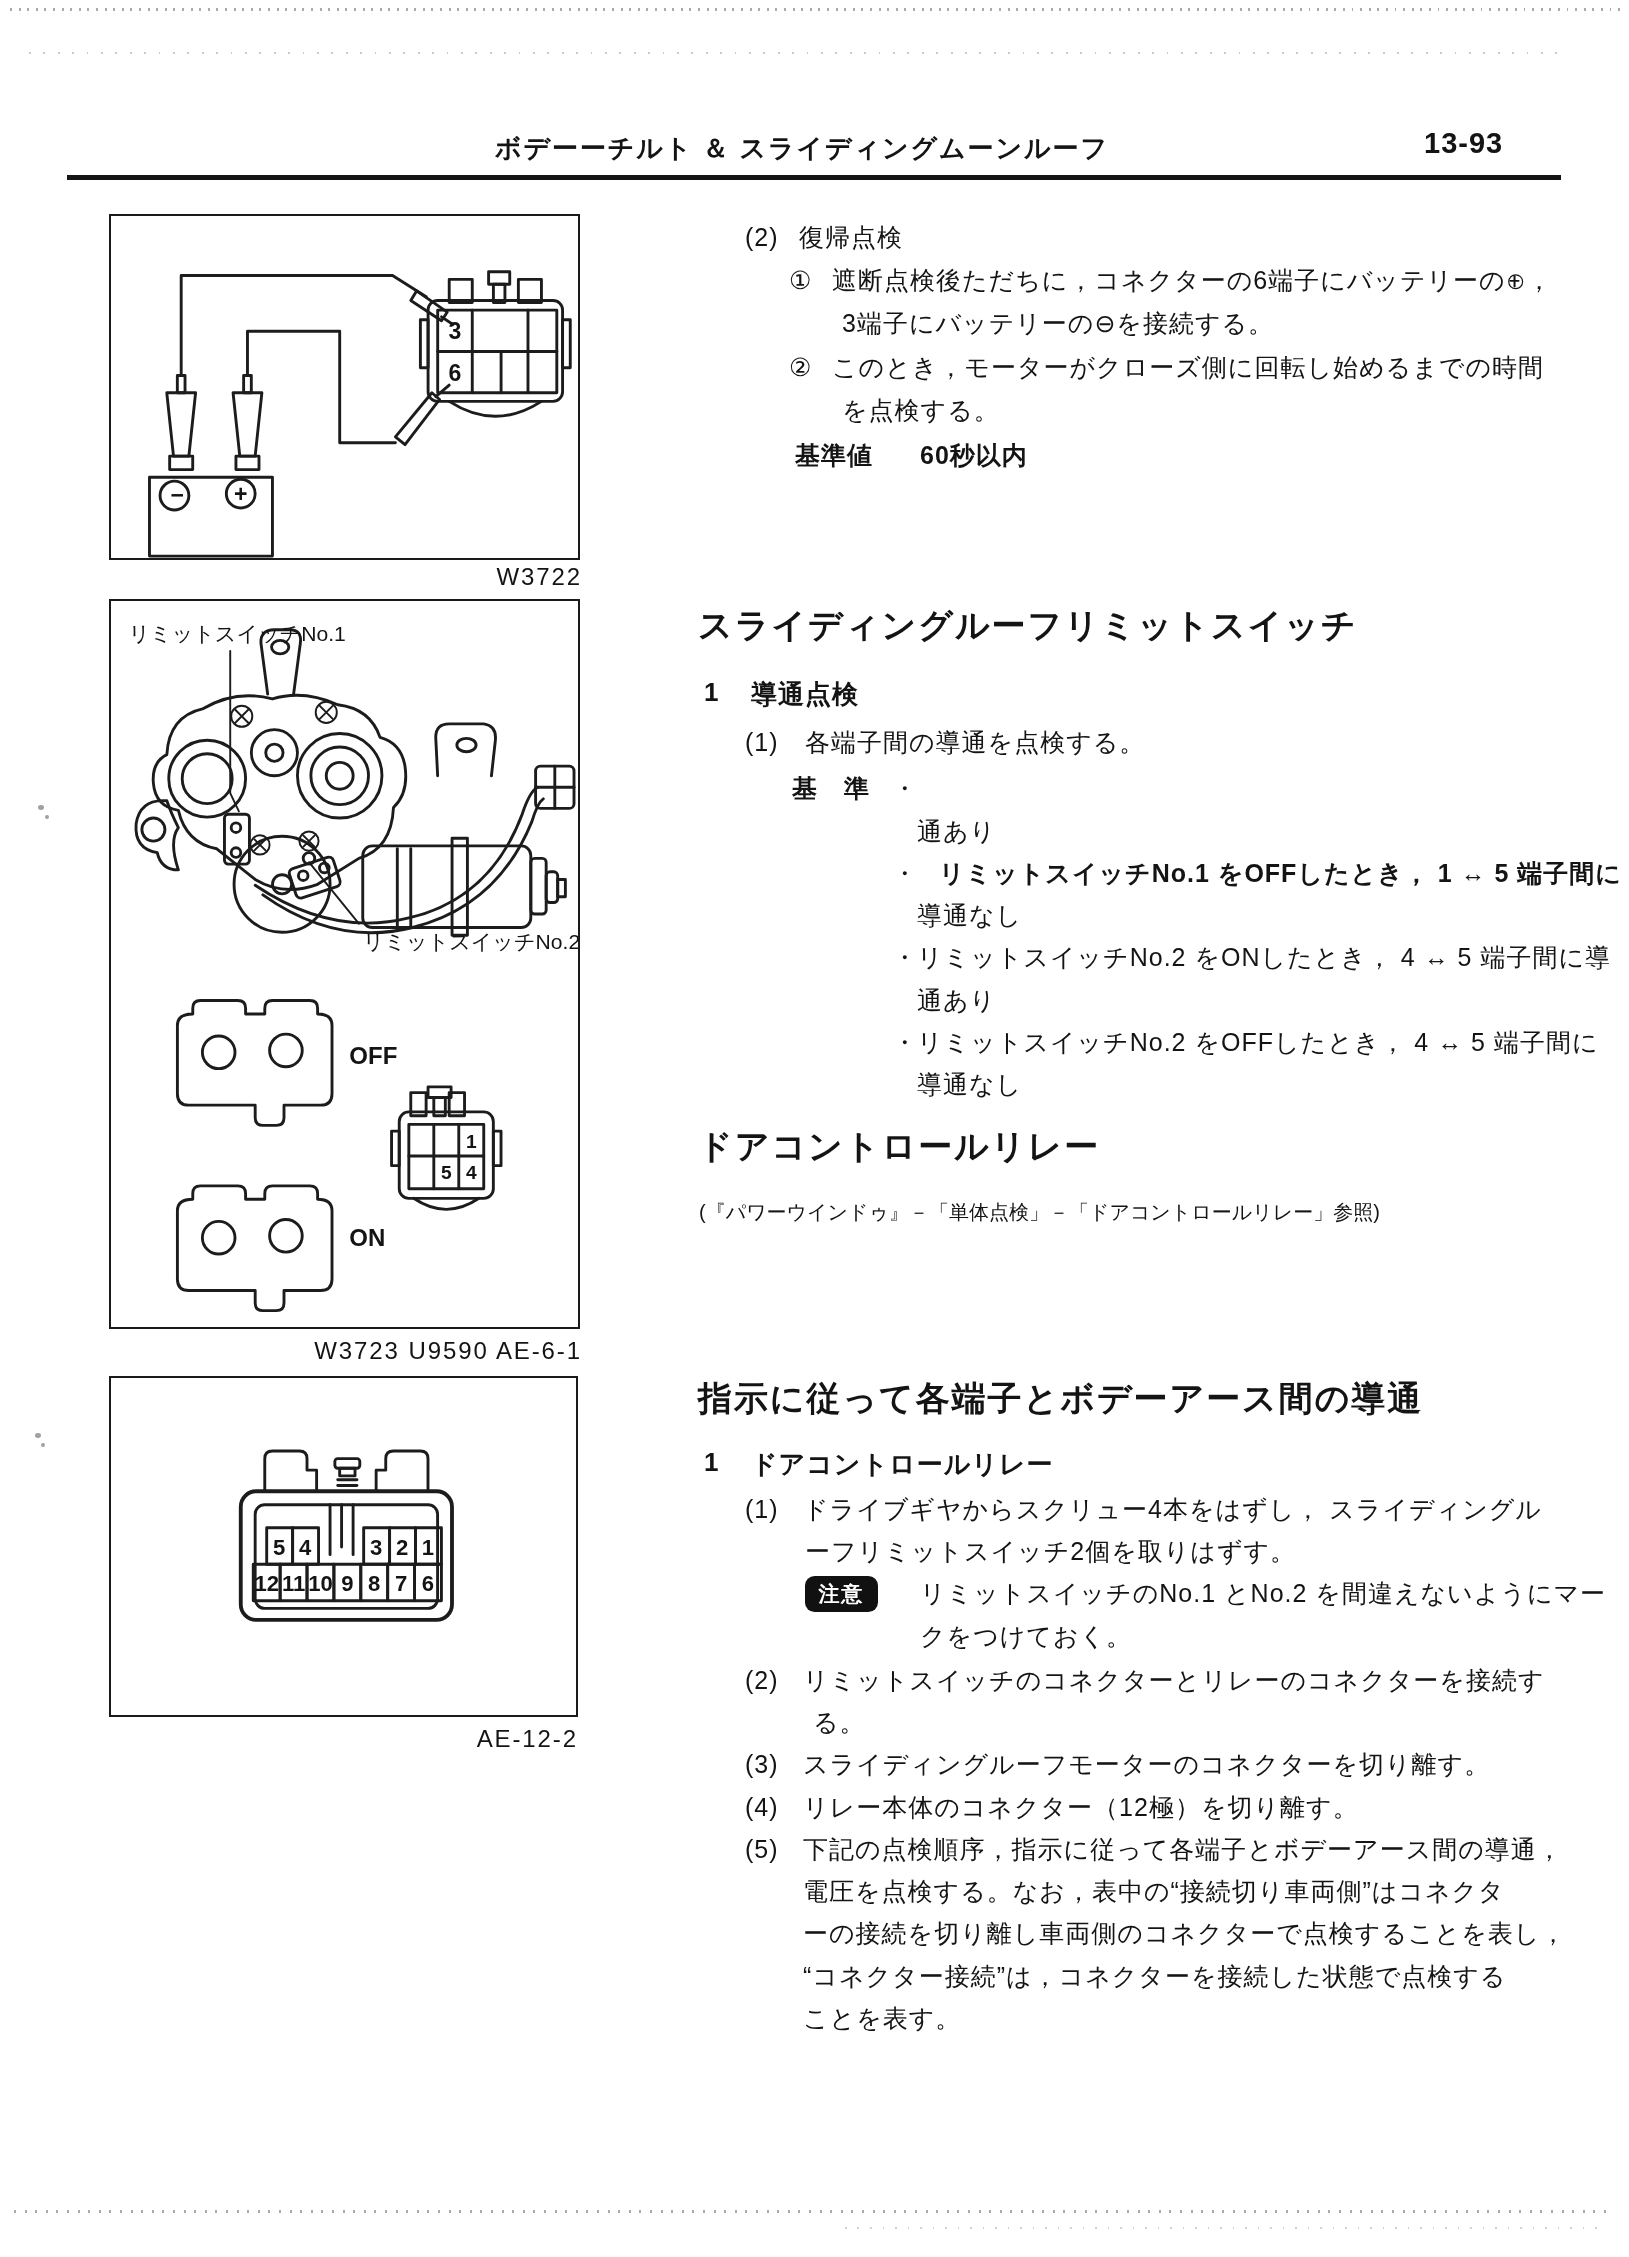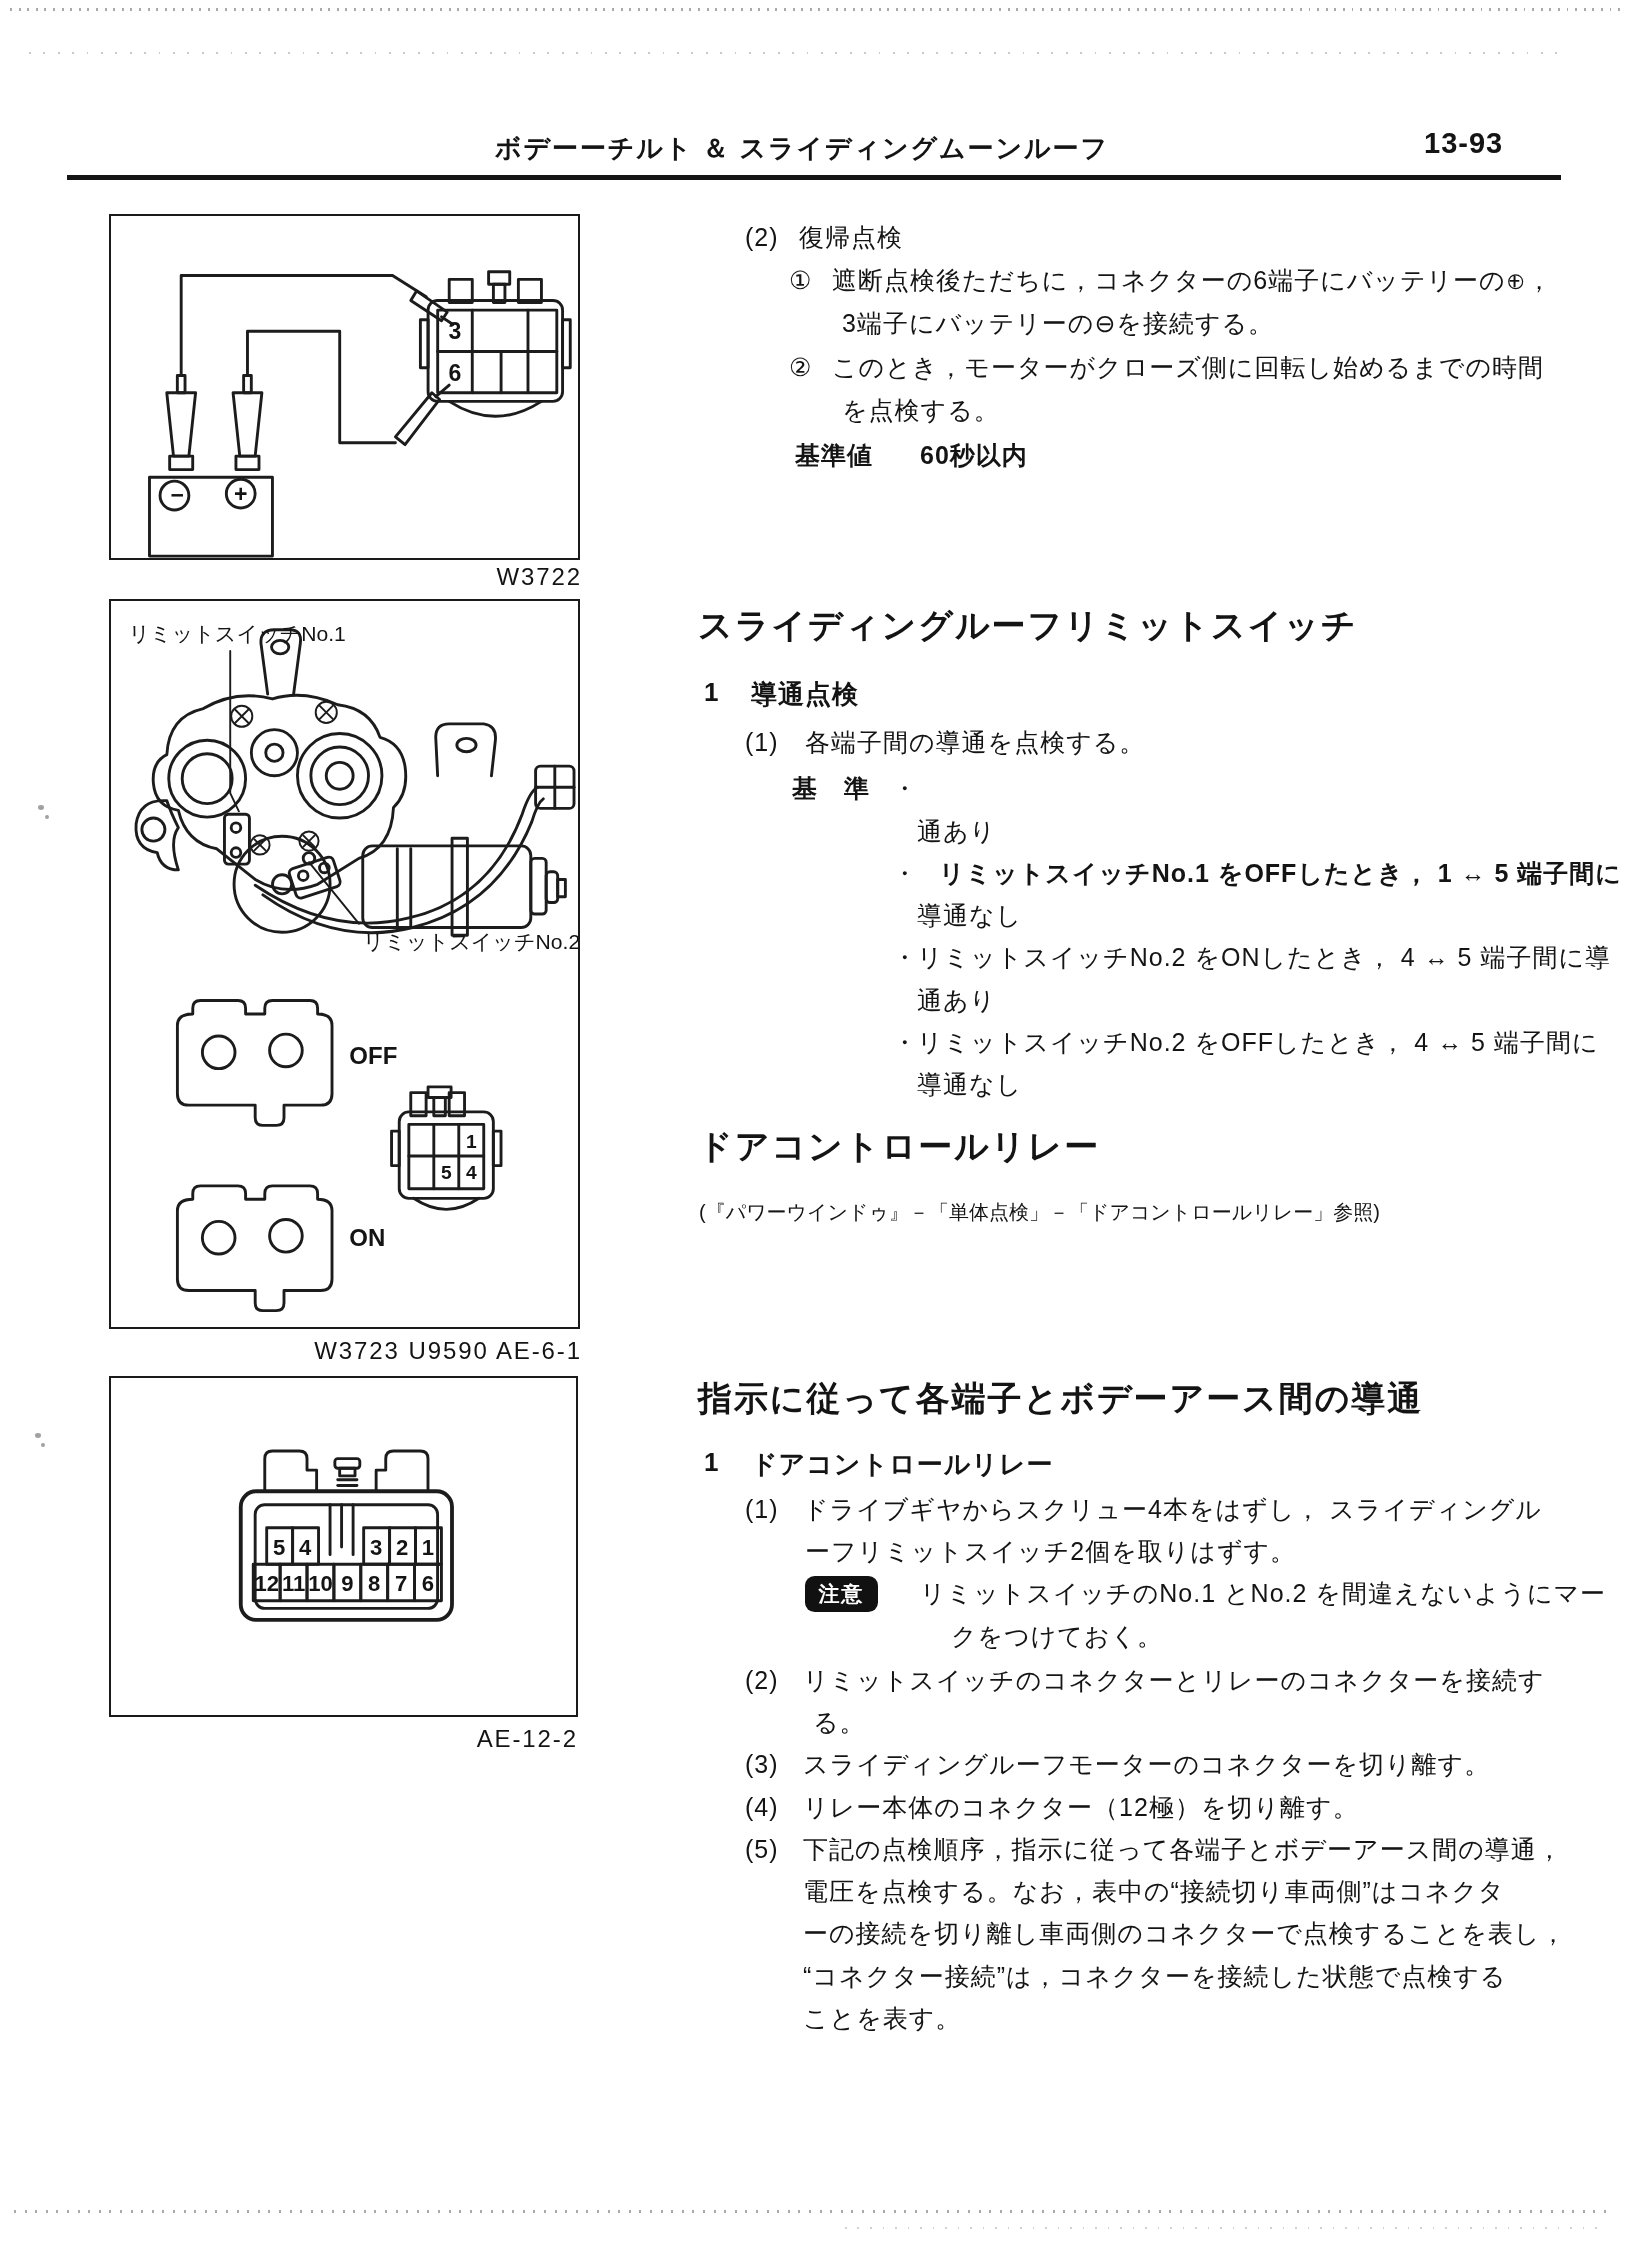--- a/index.html
+++ b/index.html
@@ -270,21 +270,21 @@
   <div class="abs h1" style="left:698px;top:1376px;">指示に従って各端子とボデーアース間の導通</div>
   <div class="abs h2" style="left:704px;top:1447px;">1</div>
   <div class="abs h2" style="left:751px;top:1447px;">ドアコントロールリレー</div>
 
   <div class="abs t26" style="left:745px;top:1495px;">(1)</div>
   <div class="abs t26" style="left:803px;top:1495px;">ドライブギヤからスクリュー4本をはずし， スライディングル</div>
   <div class="abs t26" style="left:805px;top:1537px;text-align:right;">ーフリミットスイッチ2個を取りはずす。</div>
 
   <div class="badge" style="left:805px;top:1576px;">注意</div>
   <div class="abs t26" style="left:920px;top:1579px;">リミットスイッチのNo.1 とNo.2 を間違えないようにマー</div>
-  <div class="abs t26" style="left:920px;top:1622px;margin-left:31px;">クをつけておく。</div>
+  <div class="abs t26" style="left:920px;top:1622px;">クをつけておく。</div>
 
   <div class="abs t26" style="left:745px;top:1666px;">(2)</div>
   <div class="abs t26" style="left:803px;top:1666px;">リミットスイッチのコネクターとリレーのコネクターを接続す</div>
   <div class="abs t26" style="left:813px;top:1708px;">る。</div>
 
   <div class="abs t26" style="left:745px;top:1750px;">(3)</div>
   <div class="abs t26" style="left:803px;top:1750px;">スライディングルーフモーターのコネクターを切り離す。</div>
 
   <div class="abs t26" style="left:745px;top:1793px;">(4)</div>
   <div class="abs t26" style="left:803px;top:1793px;">リレー本体のコネクター（12極）を切り離す。</div>

